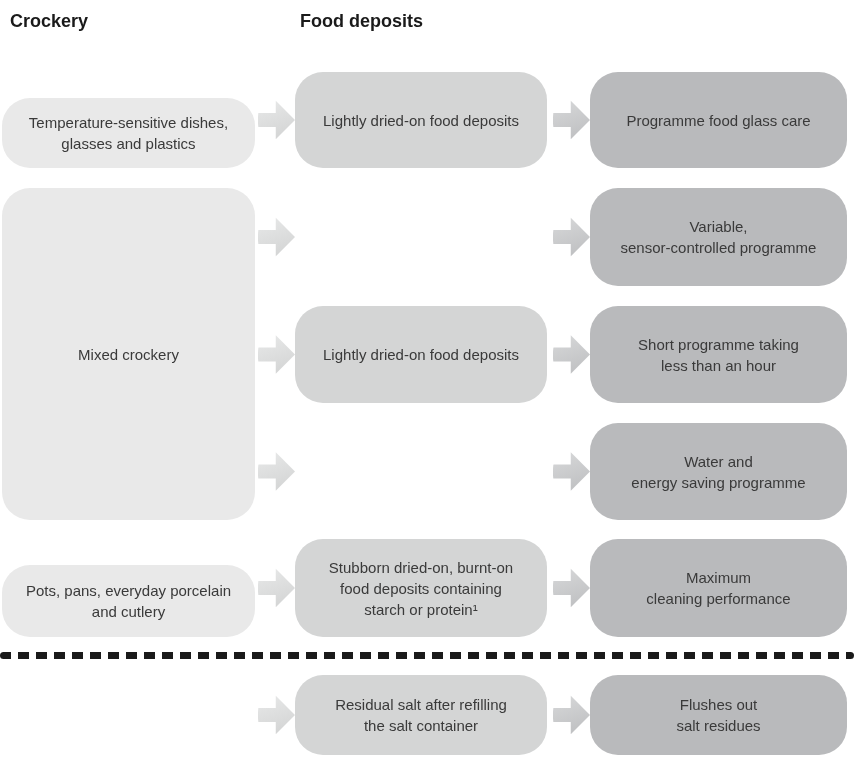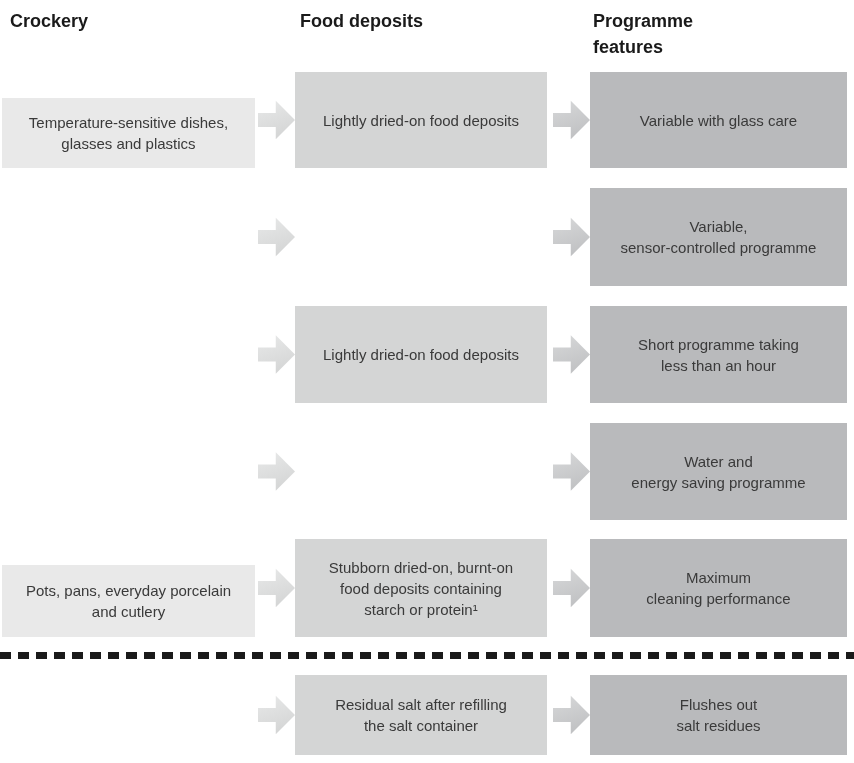--- a/index.html
+++ b/index.html
@@ -7,21 +7,21 @@
     --col2_bg:#d4d5d5;
     --col3_bg:#b9babc;
     --text_color:#3a3a3a;
     --header_color:#1a1a1a;
     --dash_color:#1a1a1a;
     --arrow1_from:#e9eaea;
     --arrow1_to:#d0d1d1;
     --arrow2_from:#d9dadb;
     --arrow2_to:#bbbcbe;
   }
-  *{box-sizing:border-box;margin:0;padding:0;}
+  *{box-sizing:border-box;margin:0;padding:0;border-radius:28px;}
   body{
     font-family:"Liberation Sans","DejaVu Sans",sans-serif;
     background:#ffffff;
   }
   .page{
     position:relative;
     width:854px;
     height:763px;
     background:#ffffff;
     overflow:hidden;
@@ -102,34 +102,33 @@
   }
 </style>
 </head>
 <body>
 
 <div class="page">
   <div class="grid">
 
     <div class="hdr c1">Crockery</div>
     <div class="hdr c2">Food deposits</div>
-    <div class="hdr c3">Programme
-features</div>
 
     <div class="box c1 r1 gc1">Temperature-sensitive dishes,
 glasses and plastics</div>
     <div class="arrow-cell r1 gc2">
         <div class="arrow a1"></div>
       </div>
     <div class="box c2 r1 gc3">Lightly dried-on food deposits</div>
     <div class="arrow-cell r1 gc4">
         <div class="arrow a2"></div>
       </div>
-    <div class="box c3 r1 gc5">Variable with glass care</div>
+    <div class="box c3 r1 gc5">Programme food glass care</div>
 
+    <div class="box c1 span-mixed">Mixed crockery</div>
 
     <div class="arrow-cell r2 gc2">
         <div class="arrow a1"></div>
       </div>
     <div class="arrow-cell r2 gc4">
         <div class="arrow a2"></div>
       </div>
     <div class="box c3 r2 gc5">Variable,
 sensor-controlled programme</div>
 

